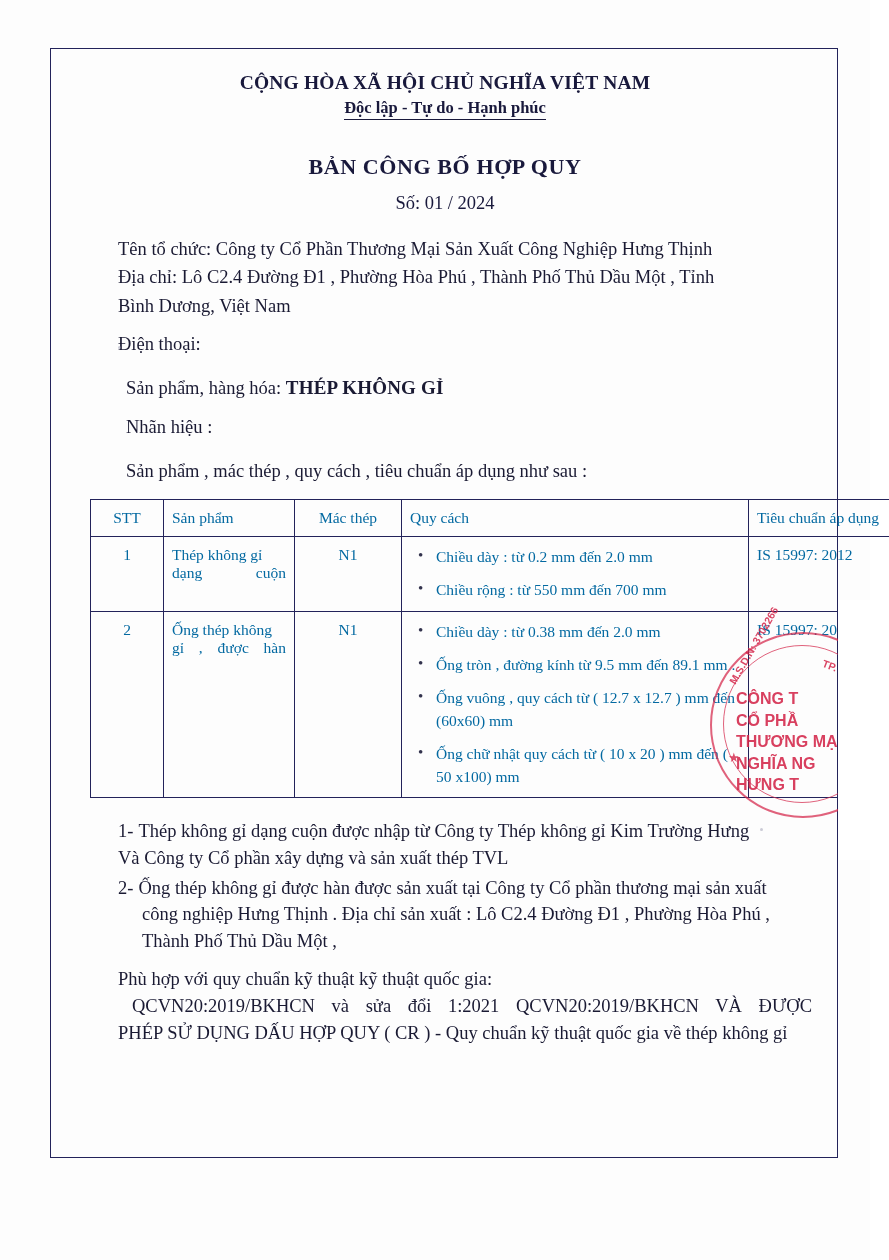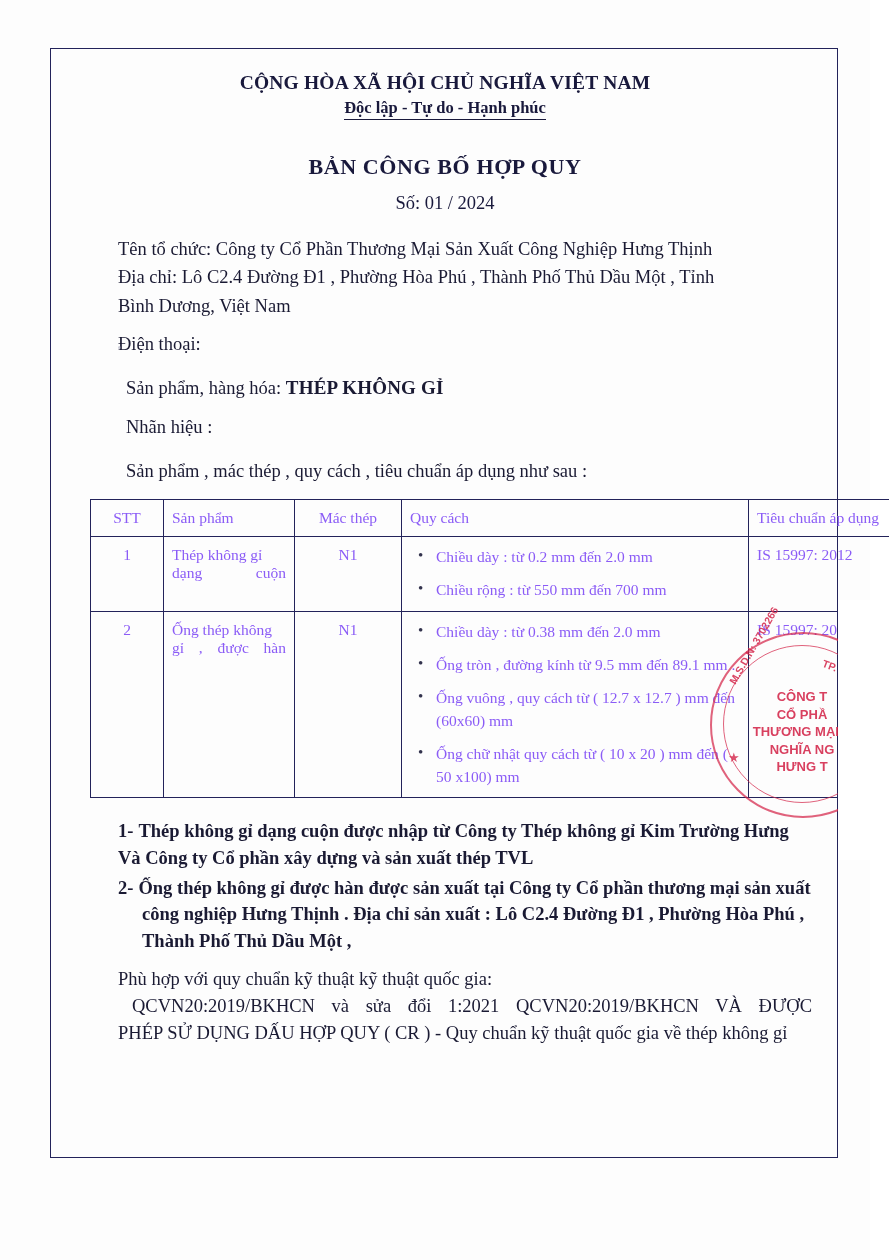--- a/index.html
+++ b/index.html
@@ -92,21 +92,21 @@
     margin: 14px 0 0 12px;
     font-size: 15.5px;
     table-layout: fixed;
   }
   table.spec th, table.spec td {
     border: 1px solid #23235a;
     vertical-align: top;
     padding: 9px 8px;
     font-weight: normal;
     text-align: left;
-    color: #8b5cf6;
+    color: #0369a1;
   }
   table.spec th.c-stt, table.spec td.c-stt {
     width: 56px;
     text-align: center;
   }
   table.spec th.c-prod, table.spec td.c-prod { width: 114px; }
   table.spec th.c-mac, table.spec td.c-mac {
     width: 90px;
     text-align: center;
   }
@@ -138,21 +138,20 @@
   .notes {
     margin-top: 20px;
     font-size: 18.5px;
     line-height: 1.44;
     padding-left: 40px;
   }
   .note-item {
     display: block;
     margin-bottom: 3px;
     text-align: justify;
-    font-weight: bold;
   }
   .note-num { margin-right: 5px; }
   .note-cont { display: block; padding-left: 0; }
   .note-cont.ind { padding-left: 24px; }
 
   .footer-block {
     margin-top: 12px;
     font-size: 18.5px;
     line-height: 1.44;
     padding-left: 40px;
@@ -204,26 +203,26 @@
     top: 50%;
     transform-origin: 0 0;
     font-weight: bold;
     white-space: nowrap;
   }
   .stamp .center-text {
     position: absolute;
     left: 26px;
     top: 56px;
     width: 132px;
-    text-align: center;
+    text-align: left;
     color: #d4264a;
     opacity: 0.88;
     font-family: "Liberation Sans", sans-serif;
     font-weight: bold;
-    font-size: 13px;
+    font-size: 16px;
     line-height: 1.35;
   }
   .stamp .star {
     position: absolute;
     left: 18px;
     top: 118px;
     color: #d4264a;
     font-size: 13px;
     opacity: 0.8;
   }

